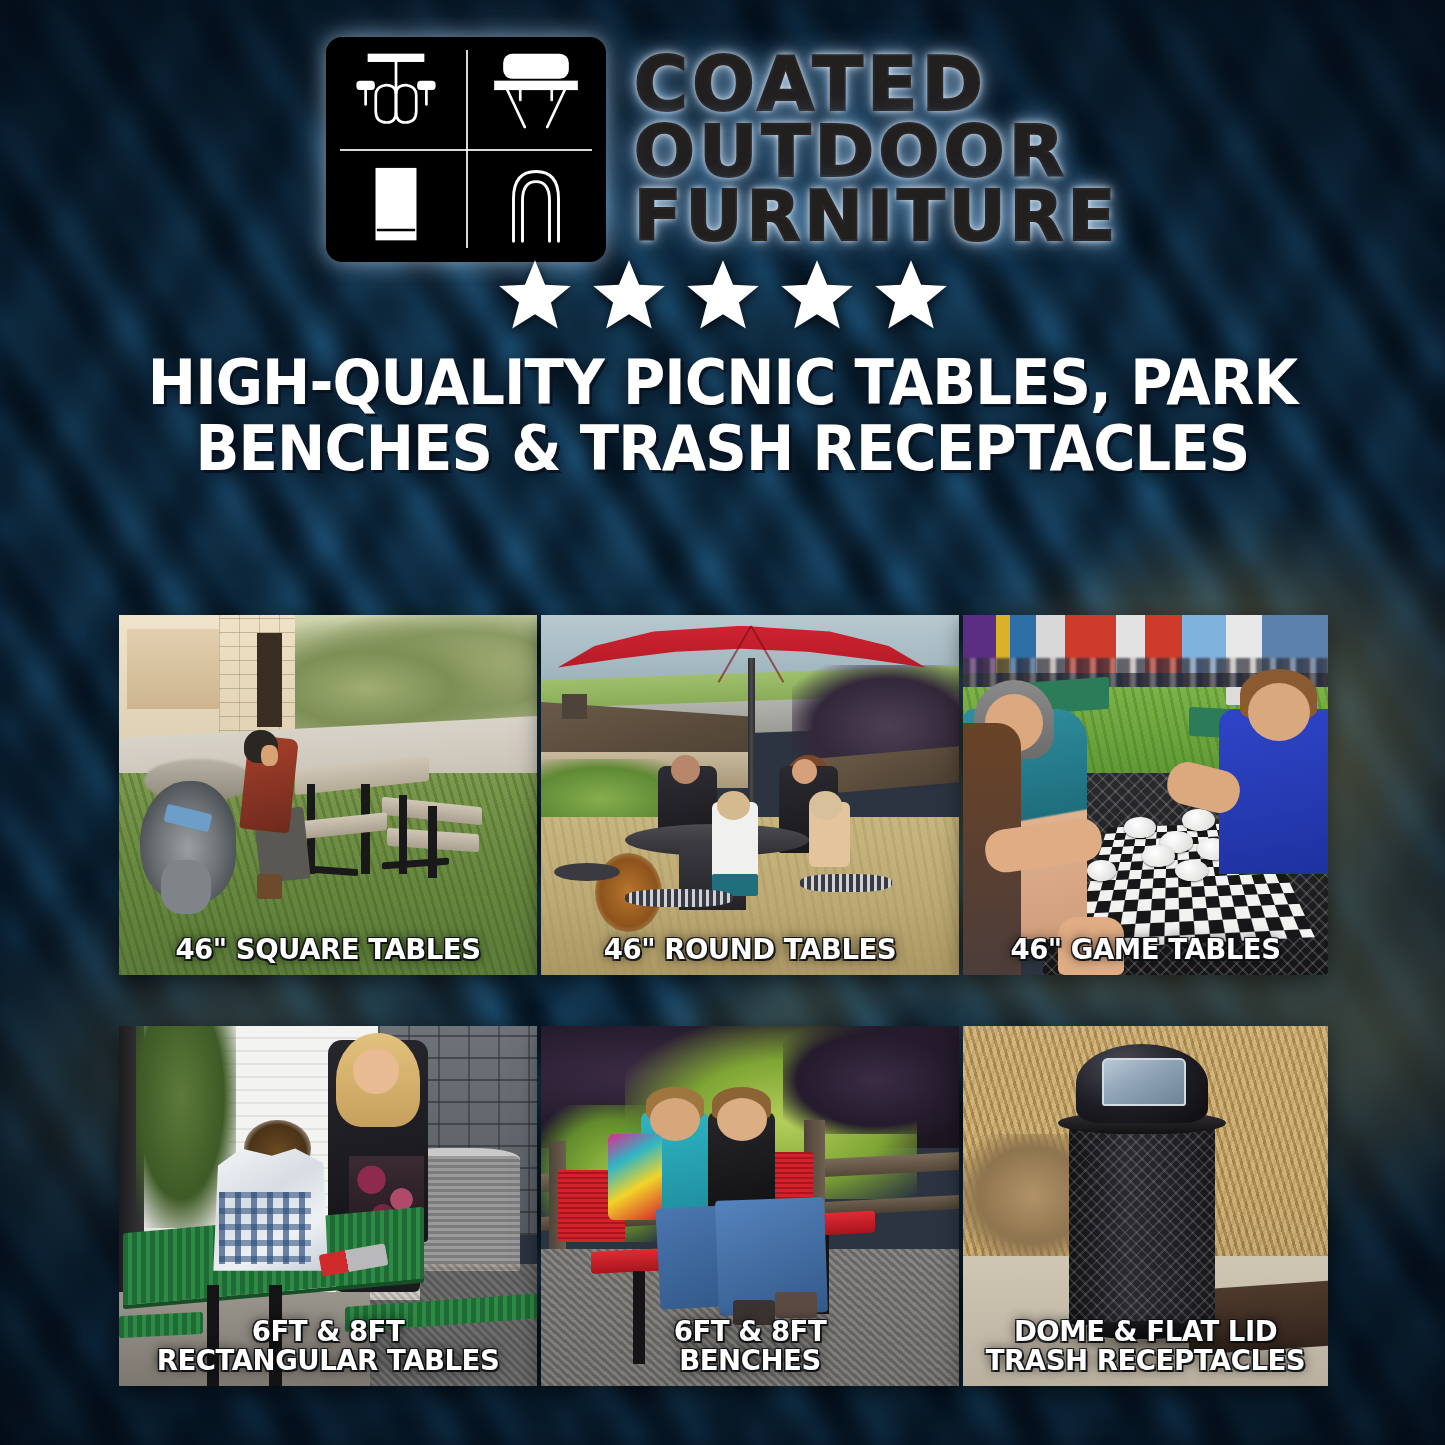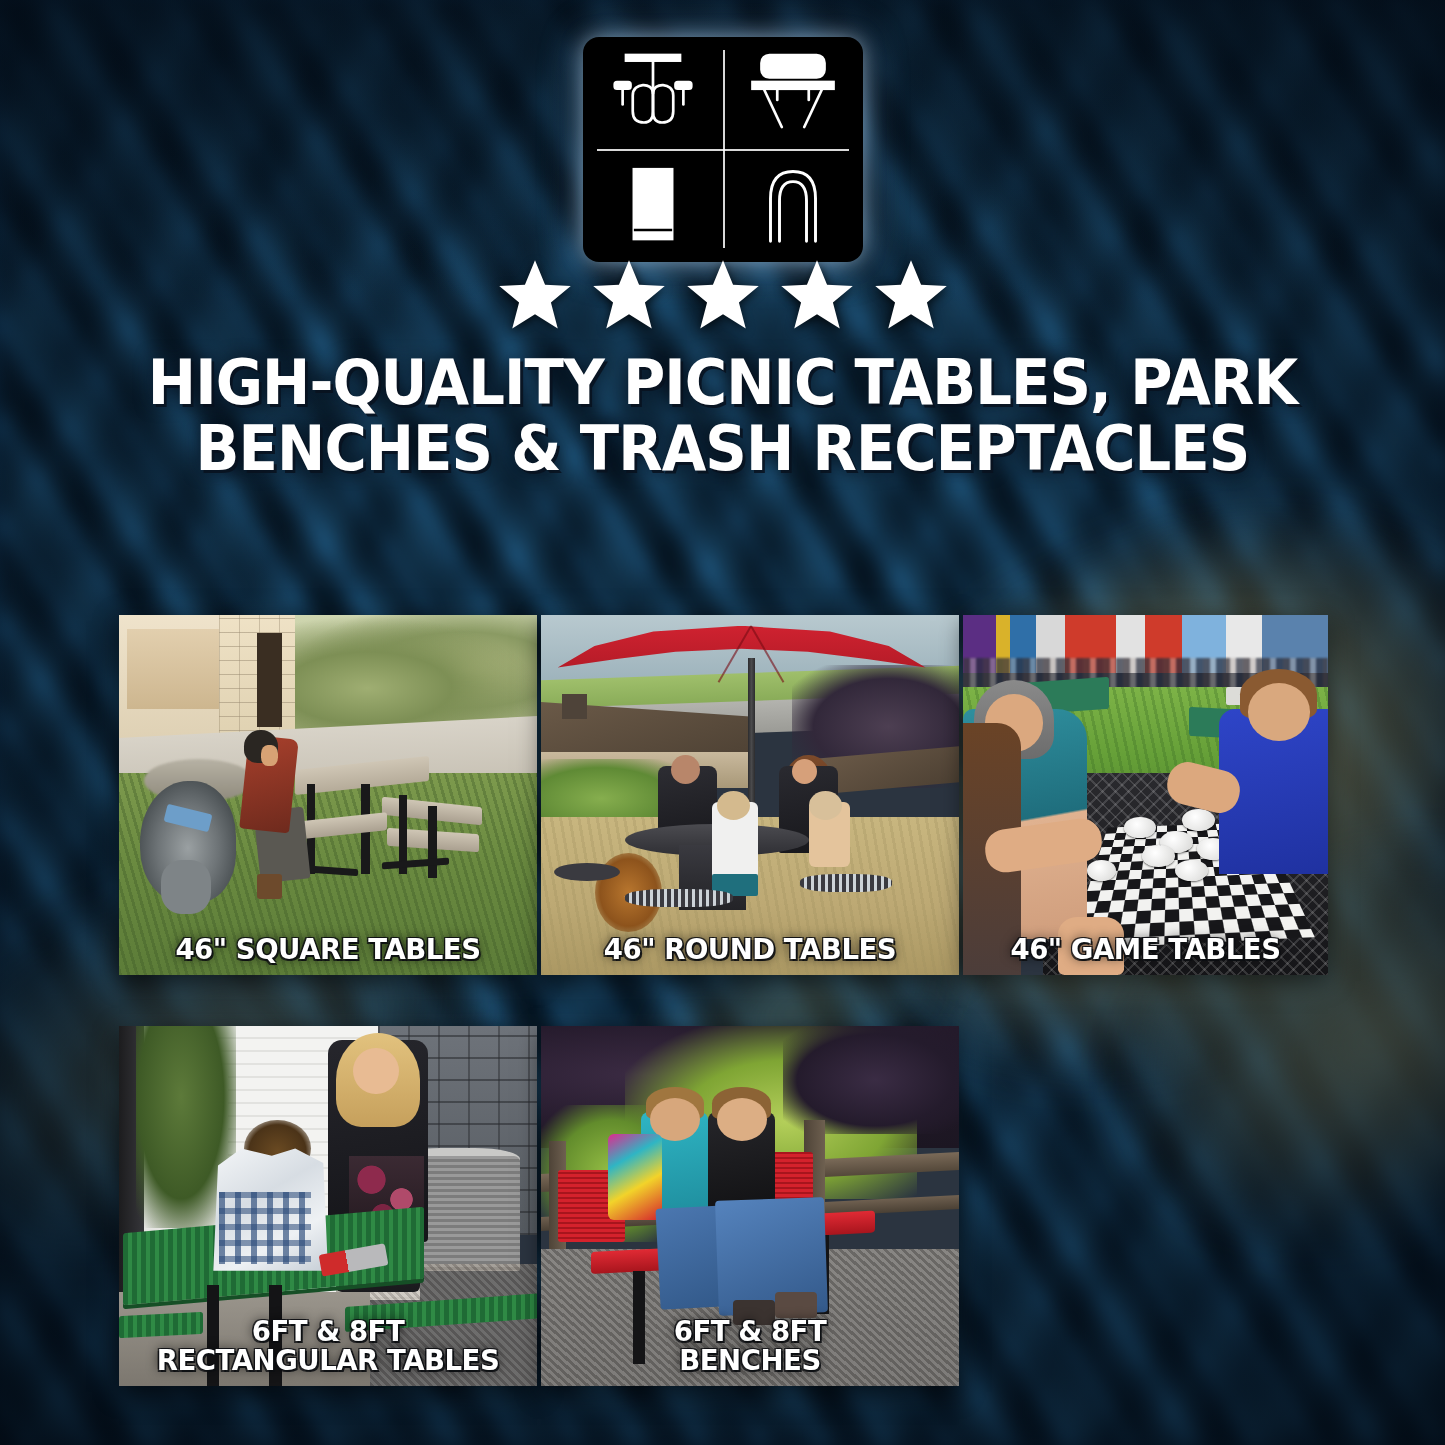--- a/index.html
+++ b/index.html
@@ -505,20 +505,25 @@
             <g stroke="#fff" stroke-width="2.6" fill="none" stroke-linecap="round">
               <path d="M30 82 L30 44 Q30 20 50 20 Q70 20 70 44 L70 82"></path>
               <path d="M38 82 L38 46 Q38 29 50 29 Q62 29 62 46 L62 82"></path>
             </g>
           </svg>
         </div>
         <div class="divv v"></div>
         <div class="divv h"></div>
       </div>
 
+      <div class="logo-words">
+        <span class="l1">COATED</span>
+        <span class="l2">OUTDOOR</span>
+        <span class="l3">FURNITURE</span>
+      </div>
     </div>
 
     <div class="stars">
       <div class="star">
           <svg viewBox="0 0 24 24">
             <polygon points="12,1 15.1,8.5 23,8.9 16.9,14 19,22 12,17.6 5,22 7.1,14 1,8.9 8.9,8.5" fill="currentColor"></polygon>
           </svg>
         </div>
       <div class="star">
           <svg viewBox="0 0 24 24">
@@ -716,16 +721,35 @@
             <div class="abs t5-jeans2"></div>
           <div class="abs t5-shoe1"></div>
             <div class="abs t5-shoe2"></div>
         </div>
         <div class="caption">
           <span class="cl">6FT &amp; 8FT</span>
           <span class="cl">BENCHES</span>
         </div>
       </div>
 
+      <div class="tile">
+        <div class="scene">
+          <div class="abs t6-sky"></div>
+            <div class="abs t6-grass"></div>
+            <div class="abs t6-shrub"></div>
+          <div class="abs t6-path"></div>
+            <div class="abs t6-soil"></div>
+          <div class="abs t6-shadow"></div>
+          <div class="abs t6-can"></div>
+            <div class="abs t6-rim"></div>
+          <div class="abs t6-dome"></div>
+            <div class="abs t6-door6"></div>
+          <div class="abs t6-base"></div>
+        </div>
+        <div class="caption">
+          <span class="cl">DOME &amp; FLAT LID</span>
+          <span class="cl">TRASH RECEPTACLES</span>
+        </div>
+      </div>
 
     </div>
   </div>
 </div>
 
 </body></html>

